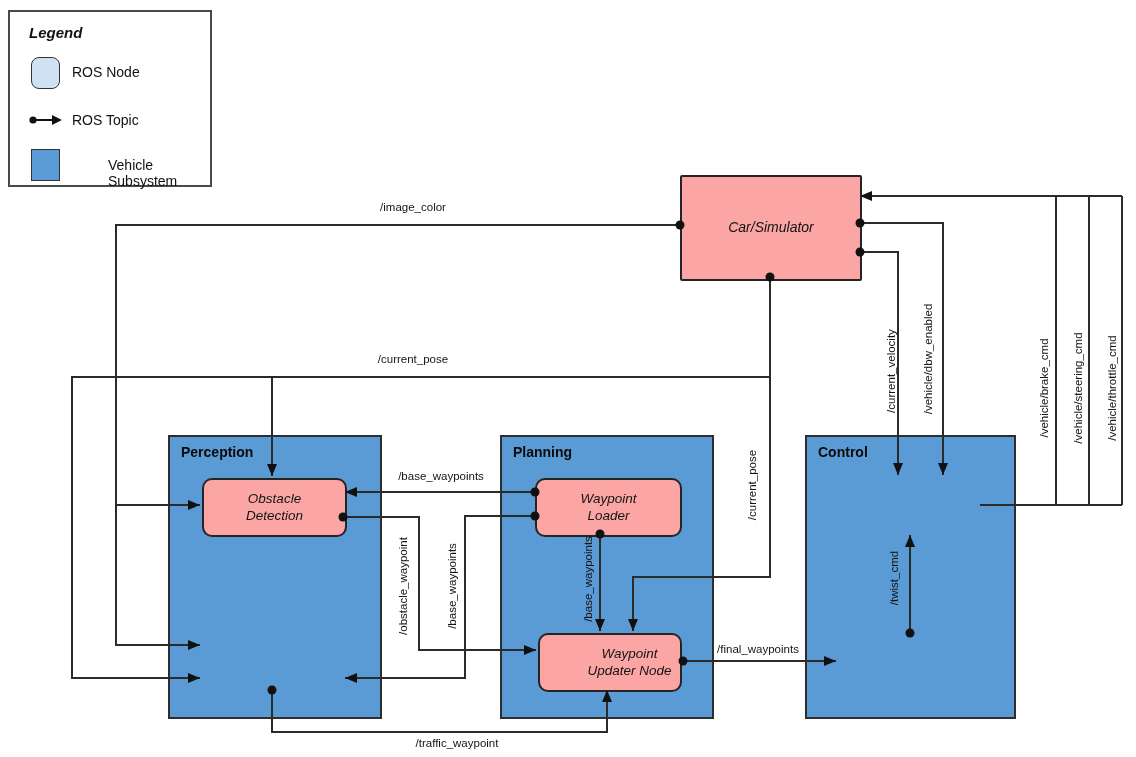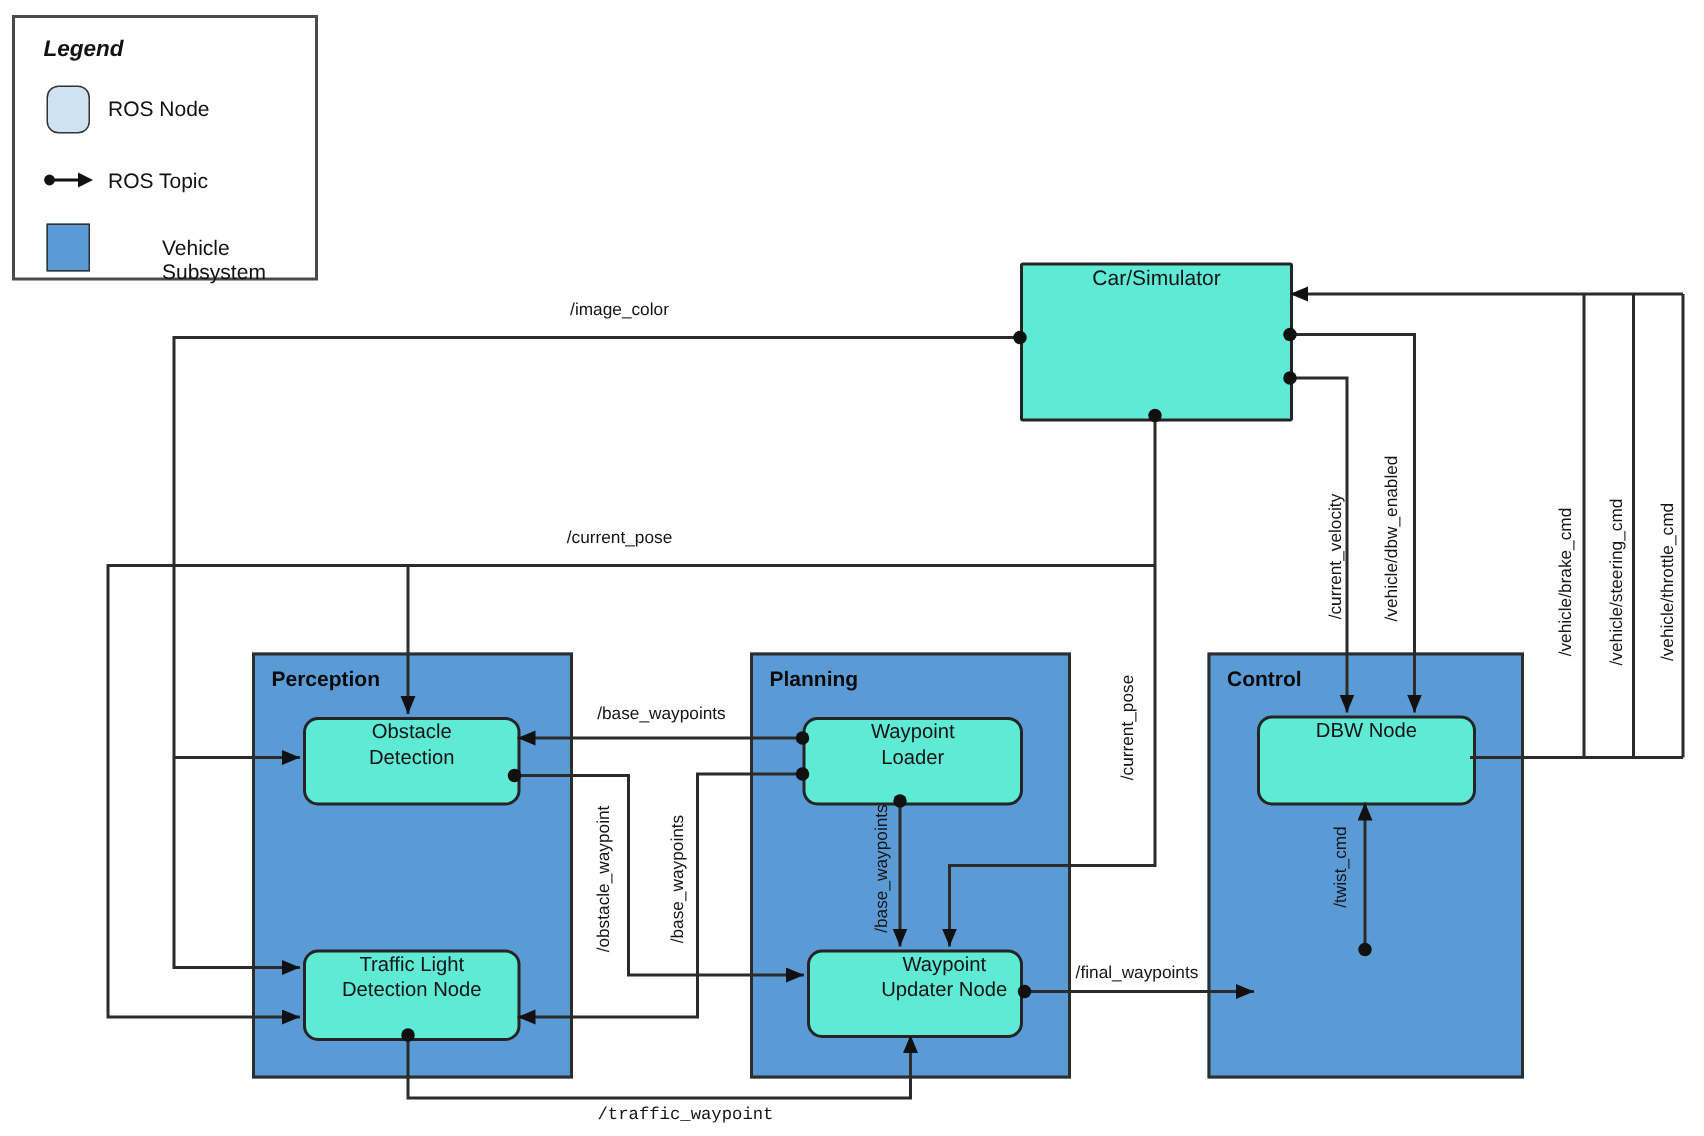--- a/index.html
+++ b/index.html
@@ -5,23 +5,23 @@
   html,body { margin:0; padding:0; background:#ffffff; }
   #canvas {
     position:relative; width:1136px; height:757px; background:#ffffff;
     font-family:"Liberation Sans", sans-serif; color:#111; overflow:hidden;
   }
 
   
   .subsystem   { position:absolute; z-index:1; background:#5b9bd5; border:2px solid #2d2d2d; }
   .subsystem-label { position:absolute; left:11px; top:7px; font-size:14px; font-weight:bold; color:#0a0a0a; }
   .node {
-    position:absolute; z-index:3; background:#5eead4; border:2px solid #242424; border-radius:10px;
-    display:flex; justify-content:center; text-align:center;
-    font-size:13.5px; line-height:1.25; color:#141414;
+    position:absolute; z-index:3; background:#fca5a5; border:2px solid #242424; border-radius:10px;
+    display:flex; align-items:center; justify-content:center; text-align:center;
+    font-size:13.5px; line-height:1.25; color:#141414;font-style:italic;
   }
   #connectors  { position:absolute; left:0; top:0; z-index:5; pointer-events:none; }
   .topic-label { position:absolute; z-index:6; font-size:11.5px; color:#141414; text-align:center; width:140px; white-space:nowrap; }
   .rot         { transform:rotate(-90deg); }
 
   
   #legend { position:absolute; left:8px; top:10px; width:200px; height:173px; z-index:2;
             background:#fff; border:2px solid #4a4a4a; }
   #legend-title { position:absolute; left:19px; top:12px; font-size:15px; font-weight:bold; font-style:italic; }
   .legend-label { position:absolute; left:62px; font-size:14px; }
@@ -48,21 +48,21 @@
   #waypoint-updater span { max-width:112px;margin-left:39px; }
   #dbw-node           { left:838px; top:477px; width:142px; height:56px; }
   #waypoint-follower  { left:838px; top:633px; width:142px; height:55px; }
   #waypoint-follower span { max-width:85px; }
 
   
   #lbl-image-color      { left:343px; top:201px; }
   #lbl-current-pose-h   { left:343px; top:353px; }
   #lbl-base-waypoints-top { left:371px; top:470px; }
   #lbl-final-waypoints  { left:688px; top:643px; }
-  #lbl-traffic-waypoint { left:387px; top:737px;font-family:Liberation Mono, monospace; }
+  #lbl-traffic-waypoint { left:387px; top:737px; }
   #lbl-obstacle-waypoint   { left:333px; top:580px; }
   #lbl-base-waypoints-mid  { left:382px; top:580px; }
   #lbl-base-waypoints-plan { left:518px; top:573px; }
   #lbl-current-pose-v      { left:682px; top:479px; }
   #lbl-twist-cmd           { left:824px; top:572px; }
   #lbl-current-velocity    { left:821px; top:365px; }
   #lbl-dbw-enabled         { left:858px; top:353px; }
   #lbl-brake-cmd           { left:974px; top:382px; }
   #lbl-steering-cmd        { left:1008px; top:382px; }
   #lbl-throttle-cmd        { left:1042px; top:382px; }
@@ -100,31 +100,25 @@
   <div id="control" class="subsystem">
     <div class="subsystem-label">Control</div>
   </div>
 
   <div id="car-simulator" class="node">
     <span>Car/Simulator</span>
   </div>
   <div id="obstacle-detection" class="node">
     <span>Obstacle Detection</span>
   </div>
-  <div id="traffic-light" class="node">
-    <span>Traffic Light Detection Node</span>
-  </div>
   <div id="waypoint-loader" class="node">
     <span>Waypoint Loader</span>
   </div>
   <div id="waypoint-updater" class="node">
     <span>Waypoint Updater Node</span>
-  </div>
-  <div id="dbw-node" class="node">
-    <span>DBW Node</span>
   </div>
 
   <svg id="connectors" width="1136" height="757" viewBox="0 0 1136 757">
     <defs>
       <marker id="arrow" markerUnits="userSpaceOnUse" markerWidth="14" markerHeight="12" refX="12" refY="5" orient="auto">
         <path d="M0,0 L12,5 L0,10 Z" fill="#111"></path>
       </marker>
     </defs>
     <g stroke="#2b2b2b" stroke-width="2" fill="none">
 

